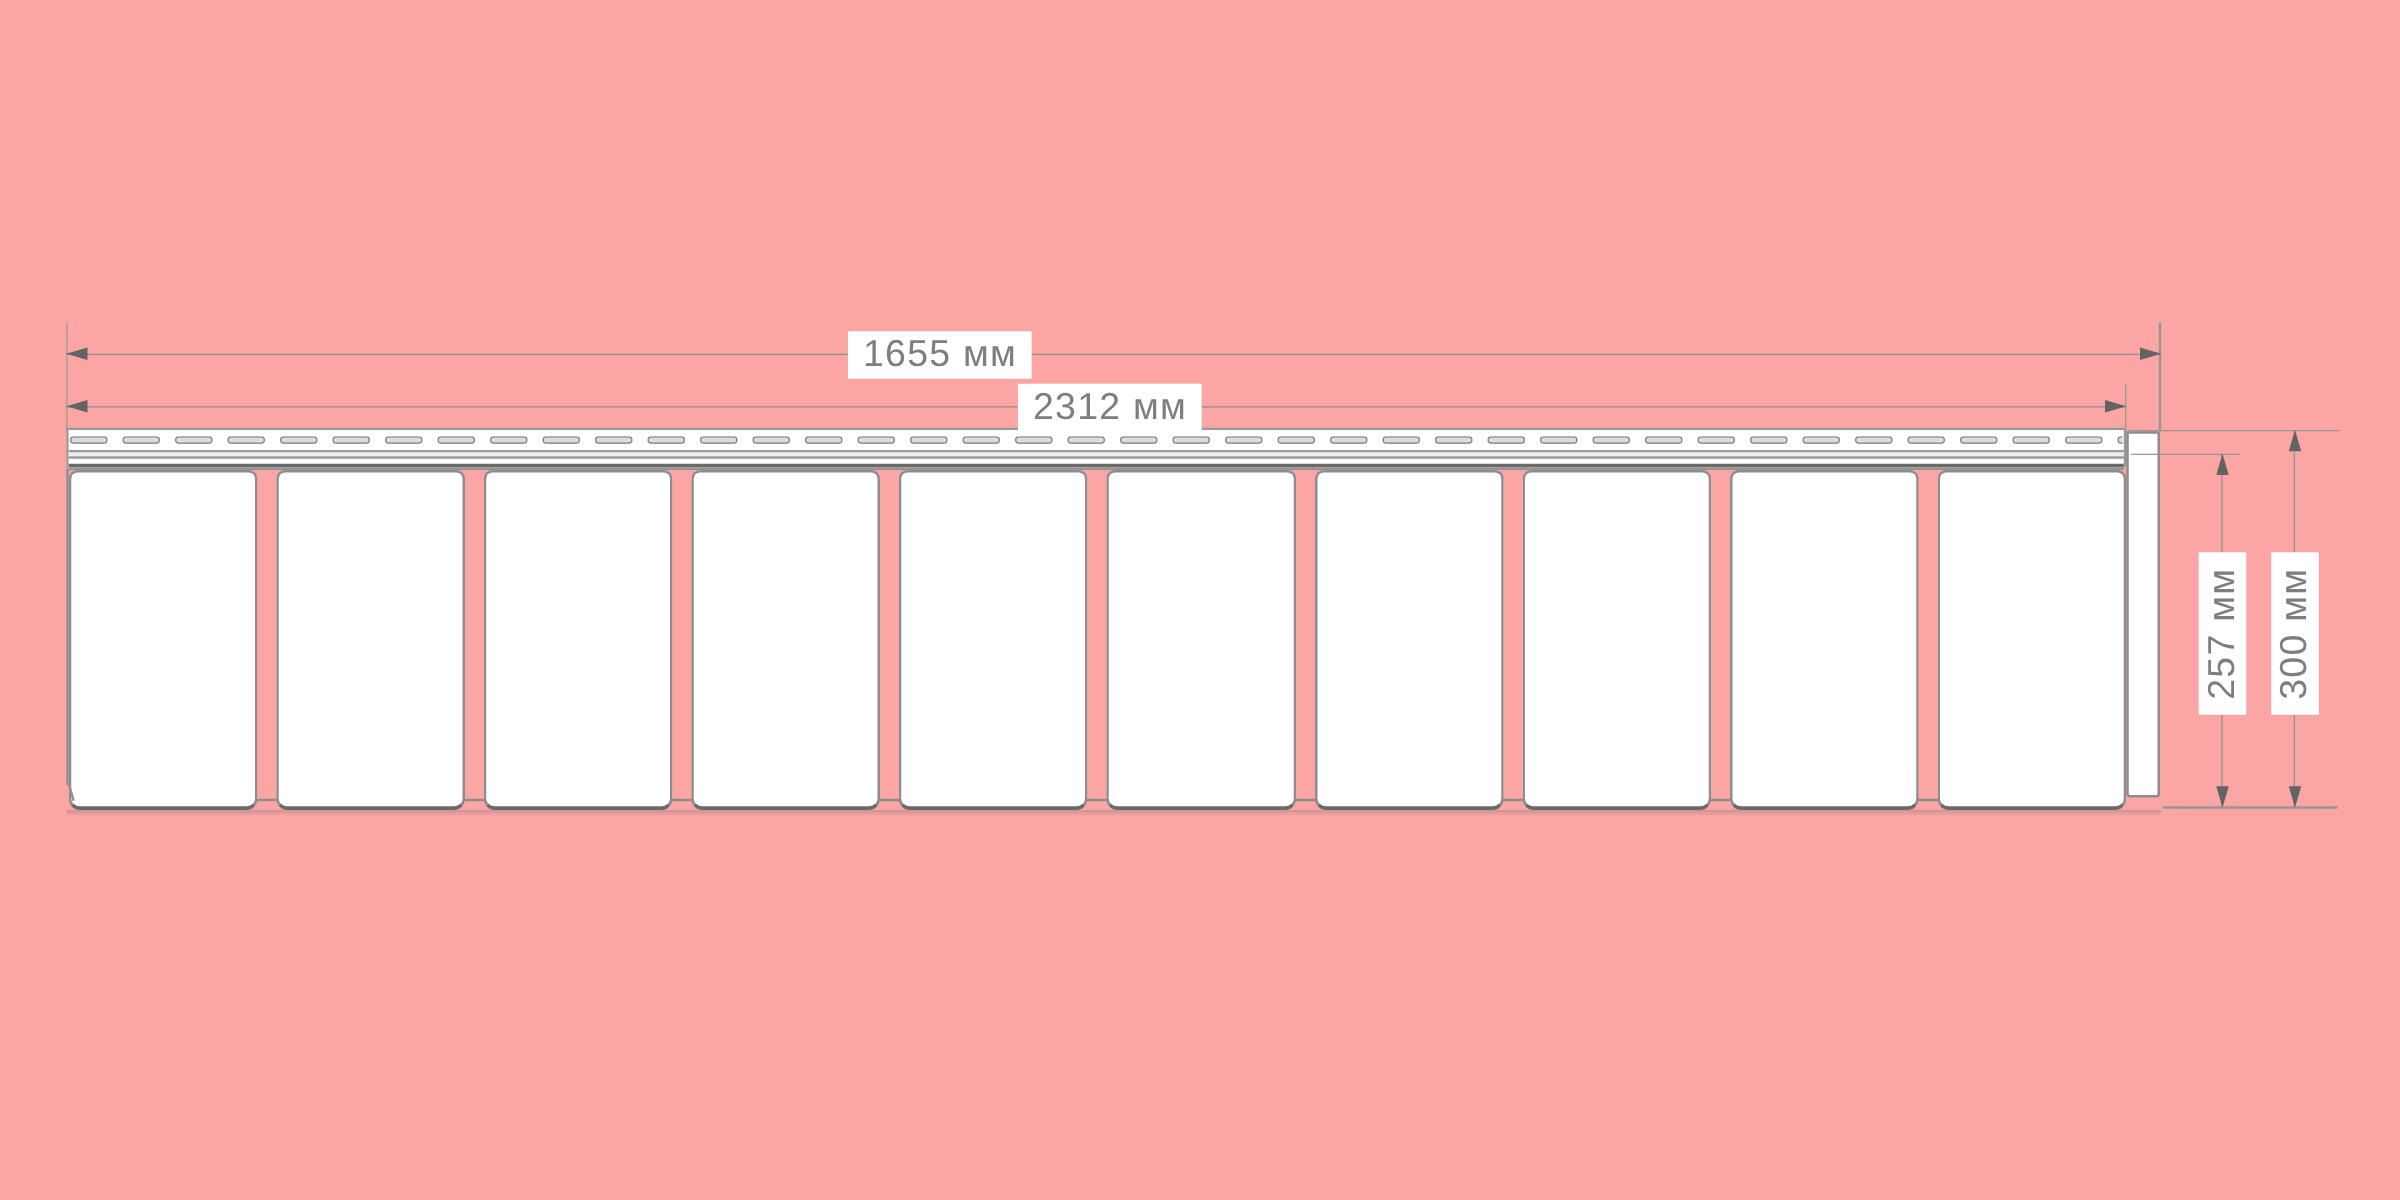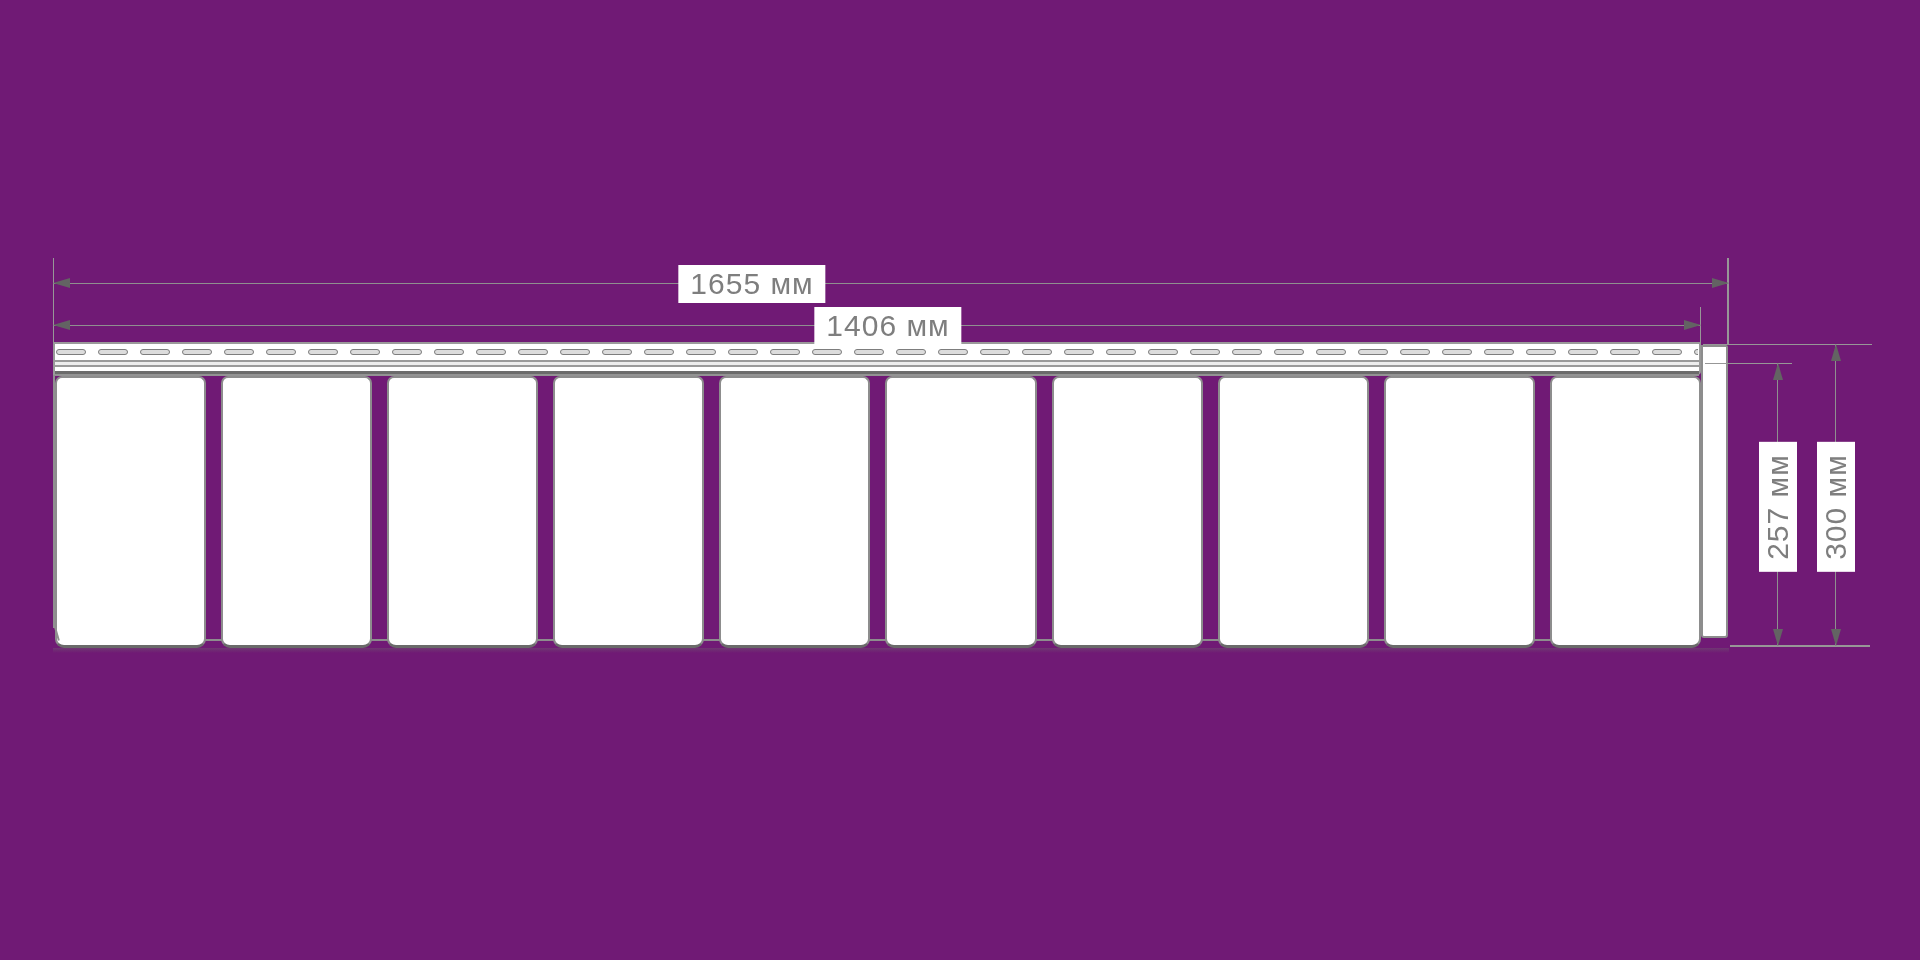--- a/index.html
+++ b/index.html
@@ -1,17 +1,17 @@
 <!DOCTYPE html>
 <html><head>
 <meta charset="utf-8">
 <style>
   html,body{margin:0;padding:0;background:#fff;}
   #canvas{
-    position:relative;width:1920px;height:960px;background:#701a75;overflow:hidden;
+    position:relative;width:1920px;height:960px;background:#fca5a5;overflow:hidden;
     font-family:"Liberation Sans","DejaVu Sans",sans-serif;
   }
   
   .hem{
     position:absolute;left:53px;top:342px;width:1648px;height:33px;box-sizing:border-box;
     border-top:2px solid #9a9a9a;border-left:2px solid #9a9a9a;border-right:2px solid #9a9a9a;
     border-bottom-right-radius:4px;background:#fff;z-index:3;
   }
   .slot-row{
     position:absolute;left:1px;top:5px;right:1px;height:9px;
@@ -159,21 +159,21 @@
   <div class="ext-line-h" style="left:1730px;top:645px;width:140px;"></div>
 
   <div class="dim-line-h" style="left:53px;top:282.5px;width:1676px;"></div>
   <div class="arr arr-left" style="left:53px;top:278px;"></div>
   <div class="arr arr-right" style="left:1712px;top:278px;"></div>
   <div class="dim-label" style="left:752px;top:284px;">1655 мм</div>
 
   <div class="dim-line-h" style="left:53px;top:324.5px;width:1648px;"></div>
   <div class="arr arr-left" style="left:53px;top:320px;"></div>
   <div class="arr arr-right" style="left:1684px;top:320px;"></div>
-  <div class="dim-label" style="left:888px;top:326px;">1406 мм</div>
+  <div class="dim-label" style="left:888px;top:326px;">2312 мм</div>
 
   <div class="dim-line-v" style="left:1776.5px;top:363px;height:283px;"></div>
   <div class="arr arr-up" style="left:1772.5px;top:363px;"></div>
   <div class="arr arr-down" style="left:1772.5px;top:629px;"></div>
   <div class="dim-label vert" style="left:1778px;top:507px;">257 мм</div>
 
   <div class="dim-line-v" style="left:1834.5px;top:344px;height:302px;"></div>
   <div class="arr arr-up" style="left:1830.5px;top:344px;"></div>
   <div class="arr arr-down" style="left:1830.5px;top:629px;"></div>
   <div class="dim-label vert" style="left:1836px;top:507px;">300 мм</div>

